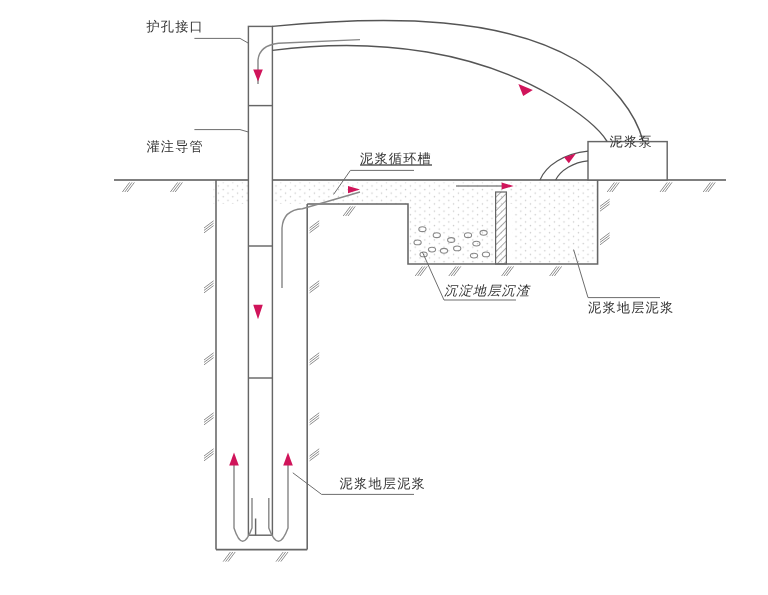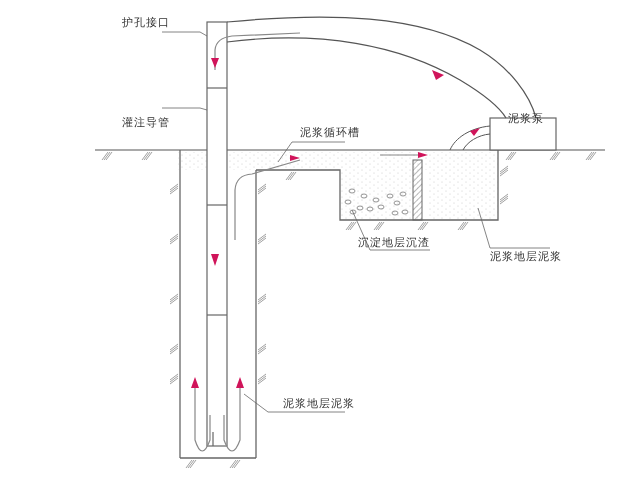--- a/index.html
+++ b/index.html
@@ -131,17 +131,17 @@
     <line x1="370" y1="250" x2="352" y2="210"></line>
     <polyline points="490,248 550,248"></polyline>
     <line x1="490" y1="248" x2="478" y2="208"></line>
     <polyline points="268,412 345,412"></polyline>
     <line x1="268" y1="412" x2="244" y2="394"></line>
   </g>
 </svg>
 
 <span class="lbl" style="left:122px;top:15px;">护孔接口</span>
 <span class="lbl" style="left:122px;top:91px;margin-top:24px;">灌注导管</span>
-<span class="lbl" style="left:300px;top:125px;">泥浆循环槽</span>
+<span class="lbl" style="left:300px;top:125px;text-decoration:underline;">泥浆循环槽</span>
 <span class="lbl" style="left:508px;top:111px;">泥浆泵</span>
-<span class="lbl" style="left:358px;top:235px;">沉淀地层沉渣</span>
+<span class="lbl" style="left:370px;top:235px;font-style:italic;">沉淀地层沉渣</span>
 <span class="lbl" style="left:490px;top:249px;">泥浆地层泥浆</span>
 <span class="lbl" style="left:283px;top:396px;">泥浆地层泥浆</span>
 
 </body></html>

